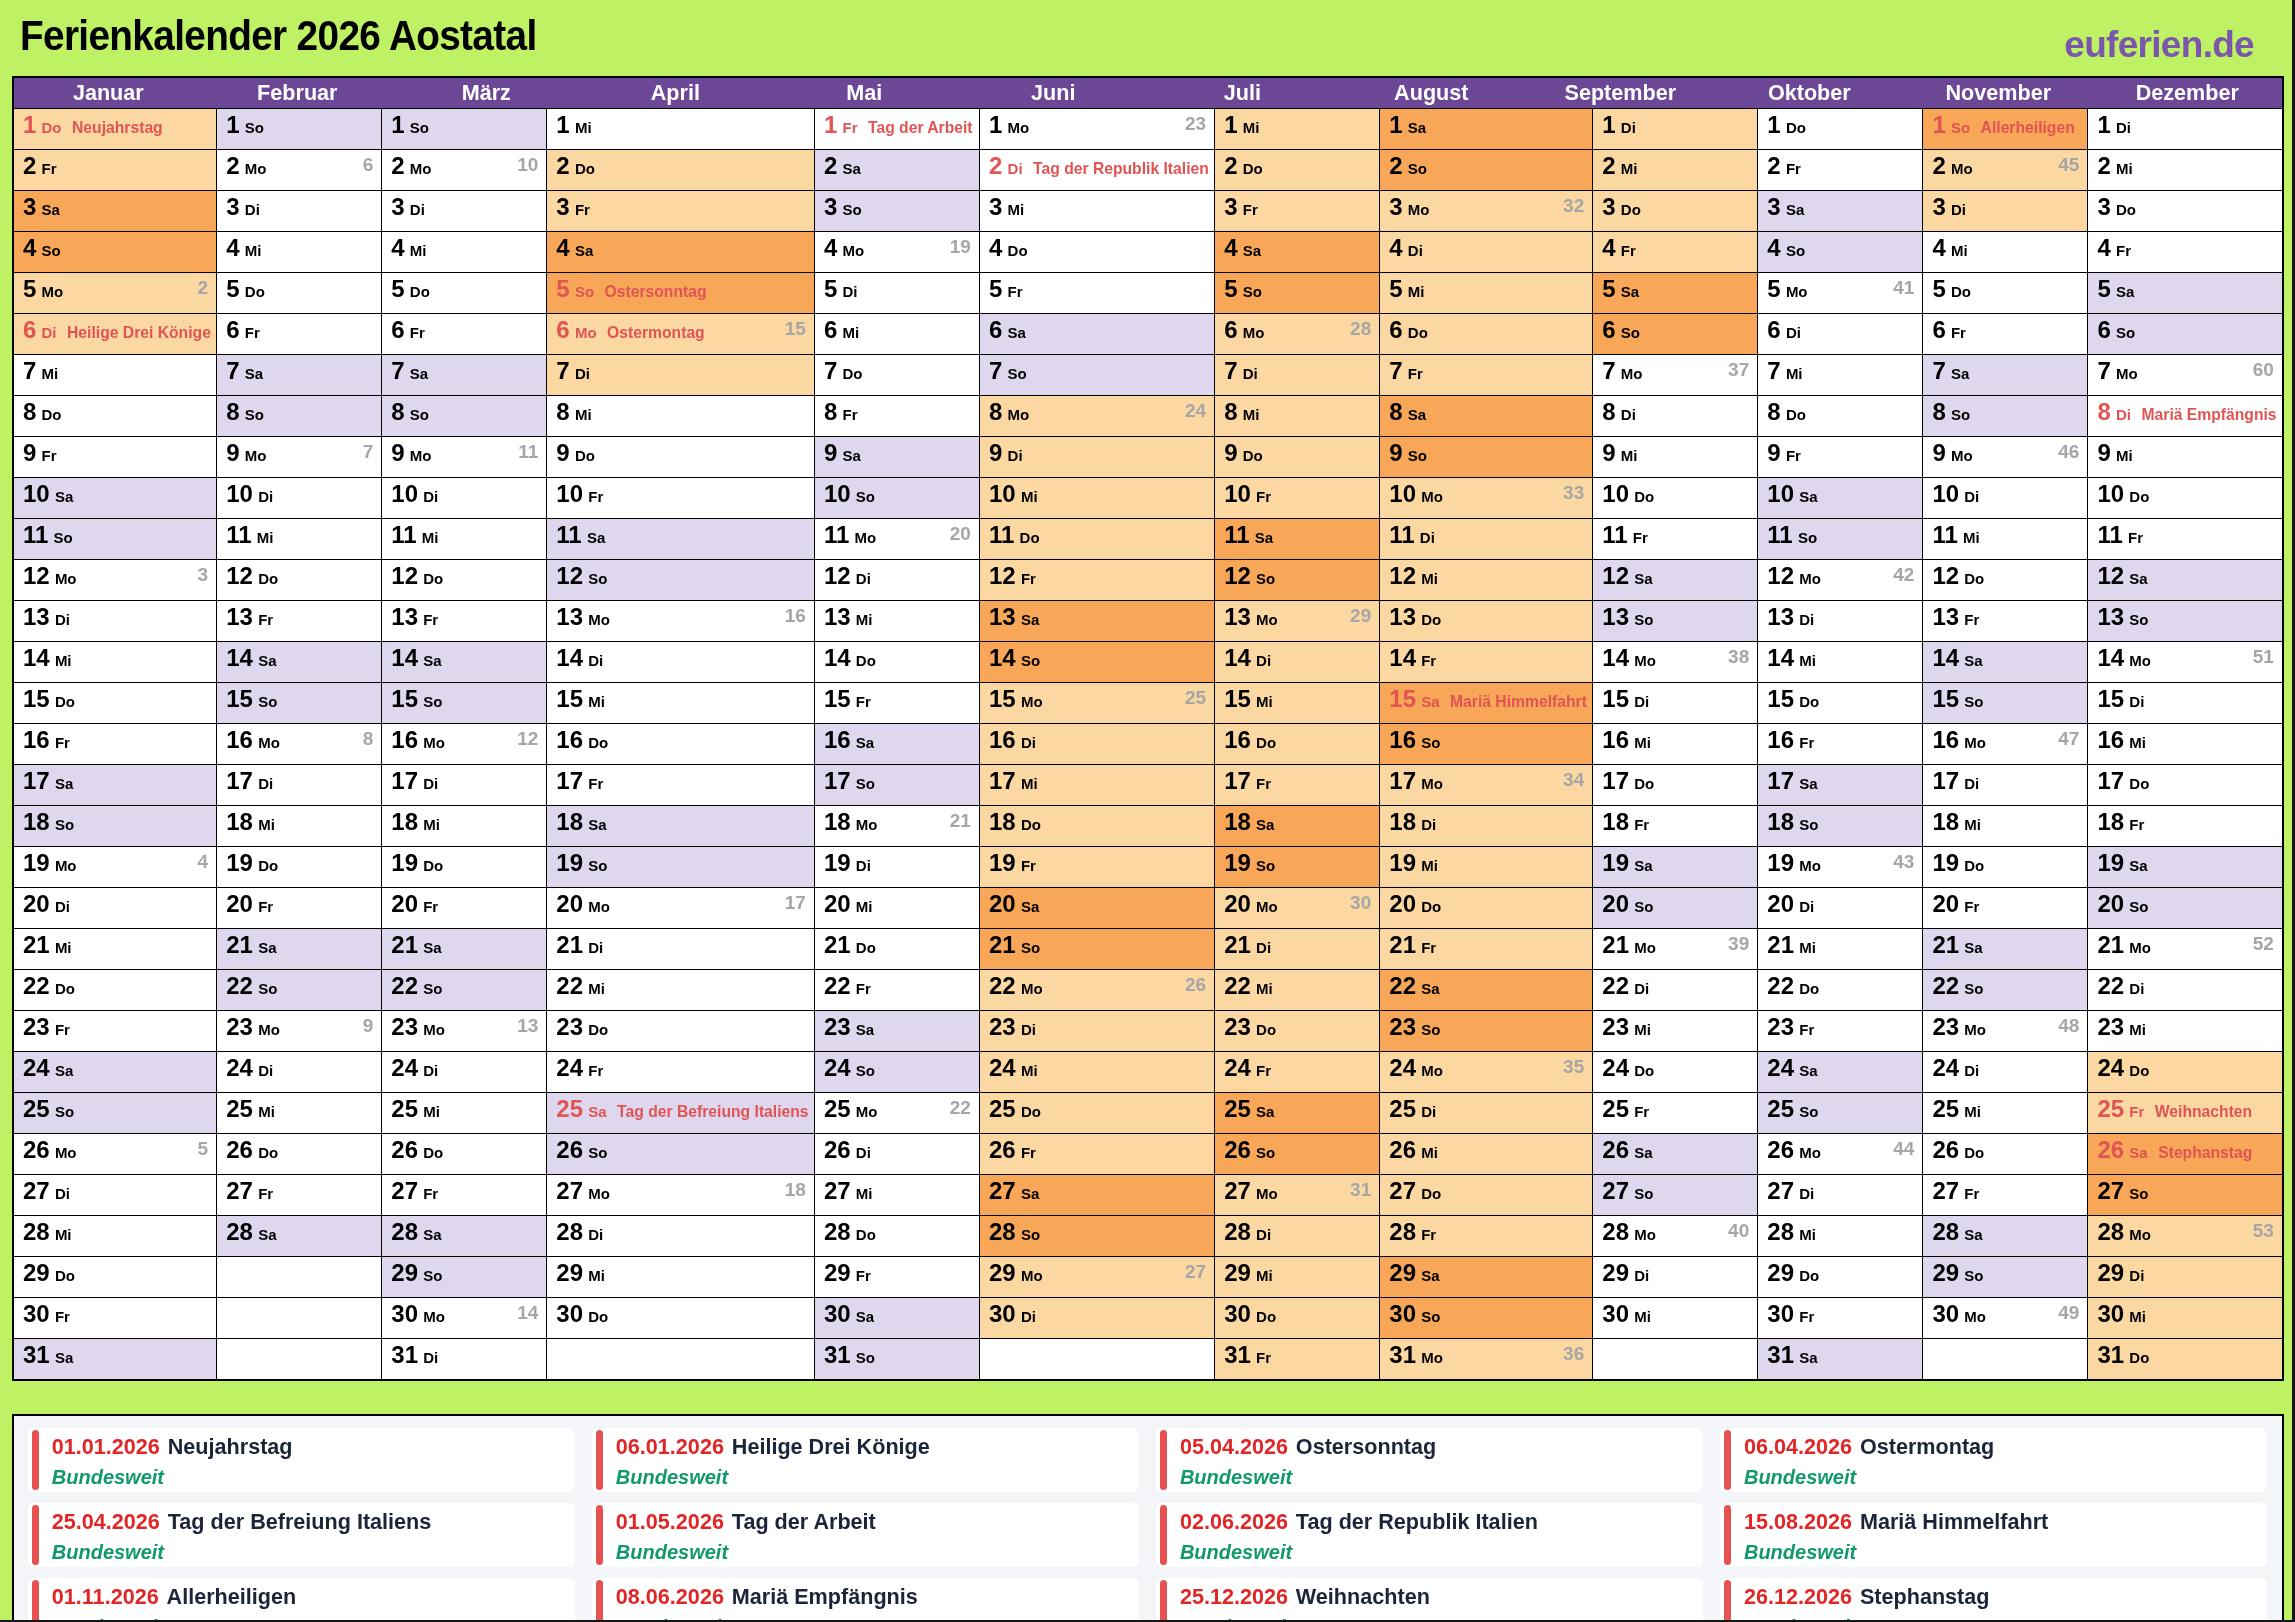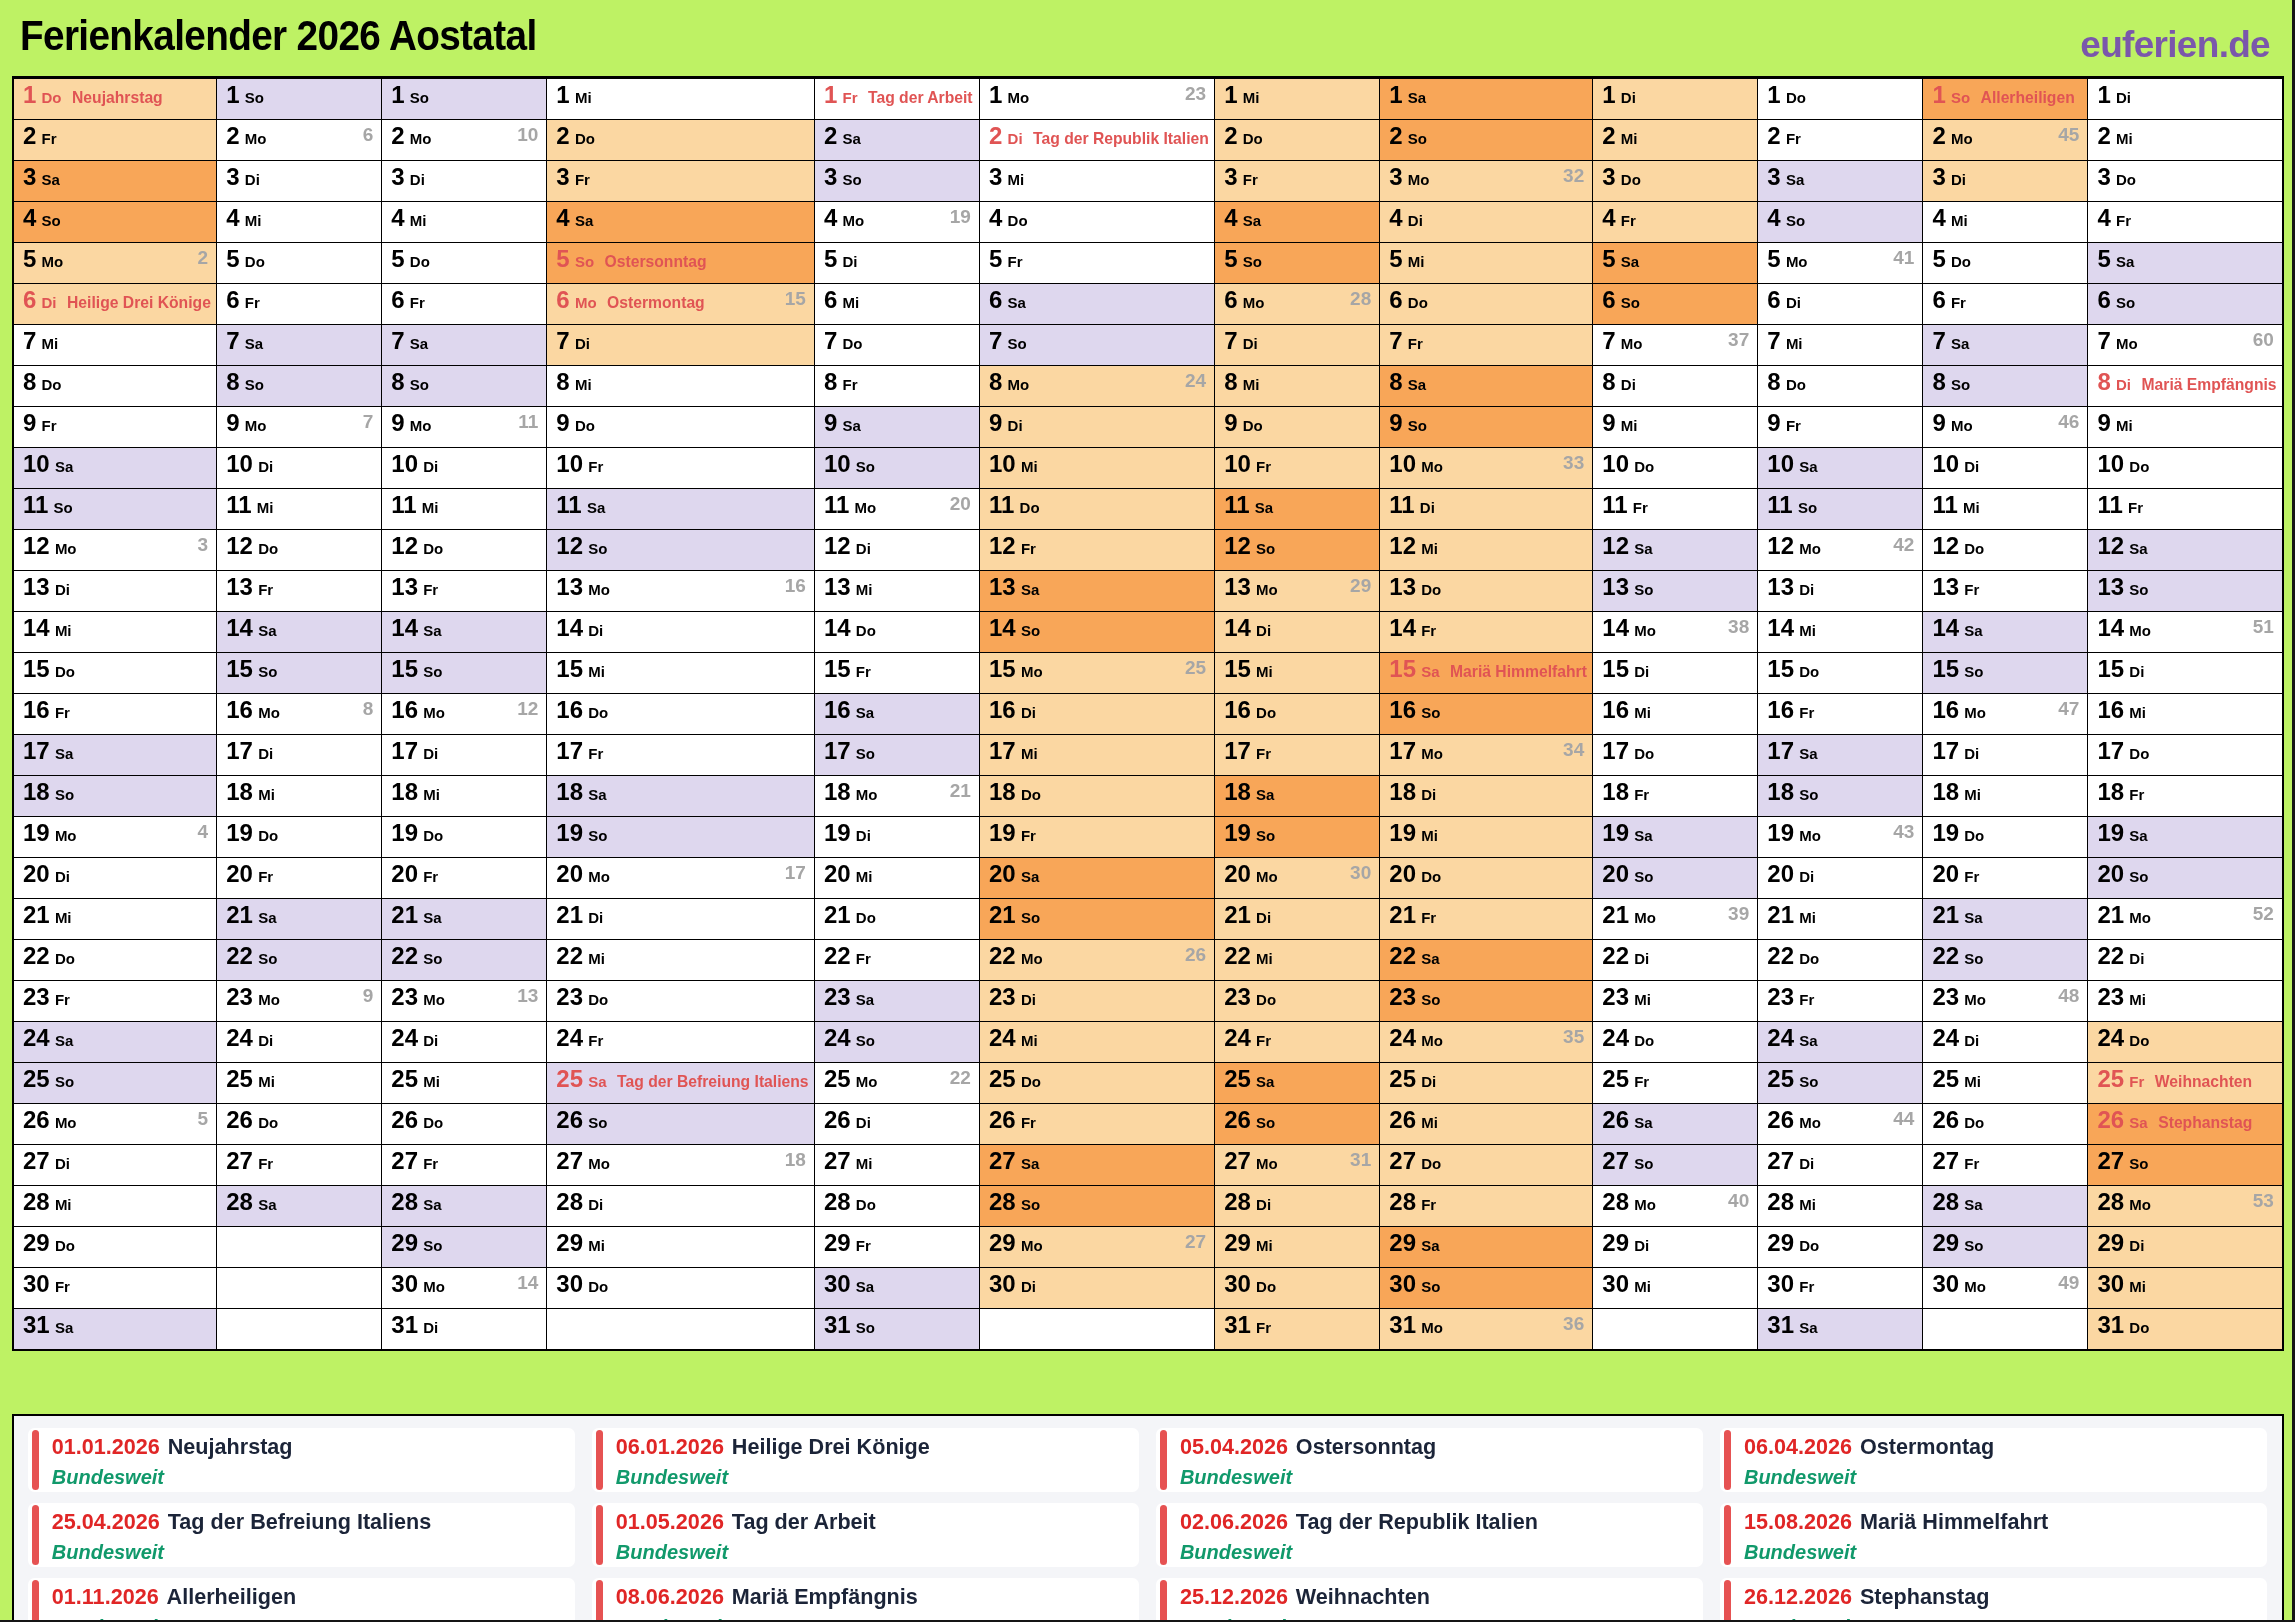--- a/index.html
+++ b/index.html
@@ -8,21 +8,21 @@
     font-family:"Liberation Sans",sans-serif;box-sizing:border-box;
     border-right:3.9px solid #151515;border-bottom:3.9px solid #151515;overflow:hidden;
   }
   
   .page-title{
     position:absolute;left:19.6px;top:10.5px;margin:0;color:#000;
     font-size:43px;font-weight:bold;letter-spacing:-0.7px;white-space:nowrap;
     transform:scaleX(.9);transform-origin:left top;
   }
   .site-logo{
-    position:absolute;top:23.6px;right:22px;font-size:37px;font-weight:bold;
+    position:absolute;top:23.6px;right:38px;font-size:37px;font-weight:bold;
     color:var(--logo);letter-spacing:-0.7px;
   }
   
   .calendar{
     position:absolute;left:11.8px;top:76px;width:2272px;
     border:2px solid #000;background:#fff;box-sizing:border-box;
   }
   .cal-header{display:grid;grid-template-columns:repeat(12,1fr);background:var(--purple);height:30px;}
   .month-name{display:flex;align-items:center;justify-content:center;color:#fff;font-size:21.6px;font-weight:bold;}
   .cal-body{display:grid;grid-template-columns:repeat(12,1fr);}
@@ -60,20 +60,34 @@
   .hscope{color:var(--green);font-size:20px;font-weight:bold;font-style:italic;margin-top:5.9px;}
 </style>
 </head>
 <body>
 
 <div class="page">
   <h1 class="page-title">Ferienkalender 2026 Aostatal</h1>
   <div class="site-logo">euferien.de</div>
 
   <div class="calendar">
+    <div class="cal-header">
+        <div class="month-name">Januar</div>
+        <div class="month-name">Februar</div>
+        <div class="month-name">März</div>
+        <div class="month-name">April</div>
+        <div class="month-name">Mai</div>
+        <div class="month-name">Juni</div>
+        <div class="month-name">Juli</div>
+        <div class="month-name">August</div>
+        <div class="month-name">September</div>
+        <div class="month-name">Oktober</div>
+        <div class="month-name">November</div>
+        <div class="month-name">Dezember</div>
+      </div>
     <div class="cal-body">
         <div class="month-col">
           <div class="day-cell bg-p red">
             <span class="dnum">1</span>
             <span class="dw">Do</span>
             <span class="hol">Neujahrstag</span>
           </div>
           <div class="day-cell bg-p">
             <span class="dnum">2</span>
             <span class="dw">Fr</span>

